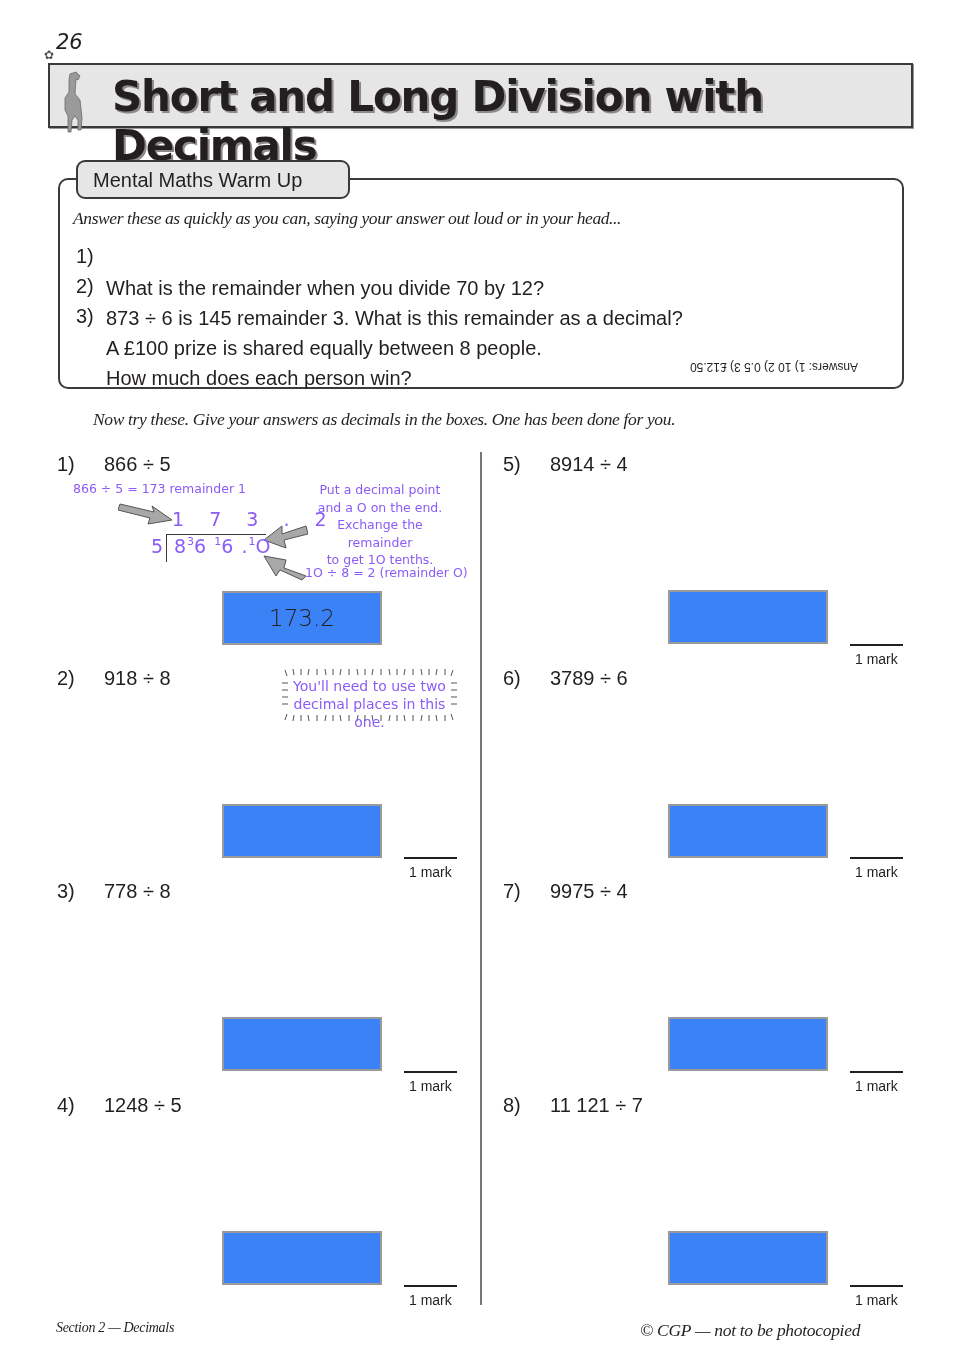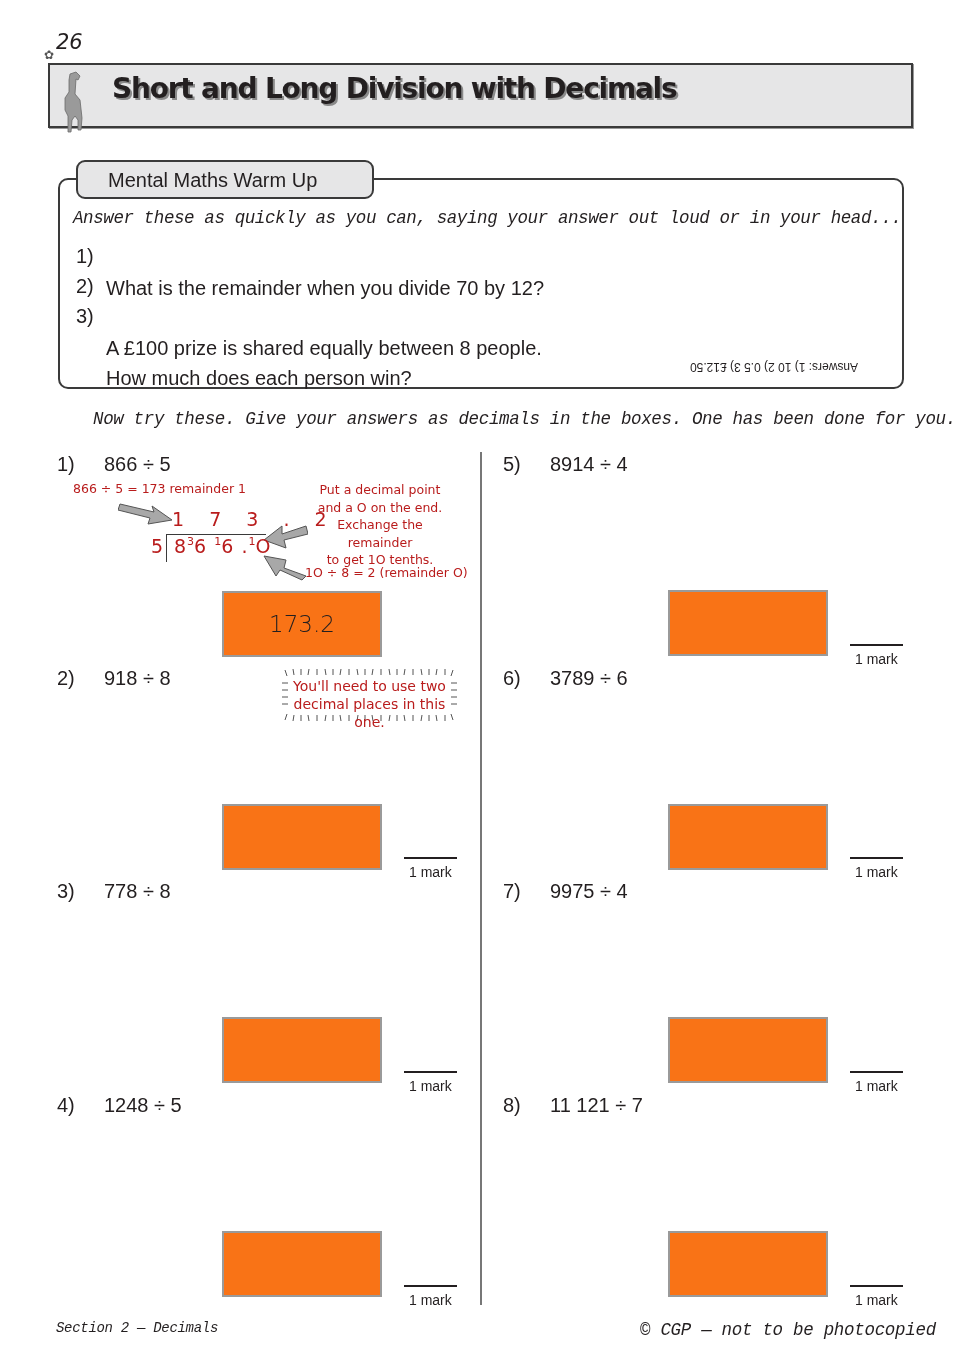--- a/index.html
+++ b/index.html
@@ -5,48 +5,48 @@
   * { box-sizing: border-box; margin: 0; padding: 0; }
   html, body { width: 961px; height: 1360px; background: #ffffff; overflow: hidden; }
   body { position: relative; font-family: "Liberation Sans", sans-serif; color: #231f20; }
 
   .abs { position: absolute; }
 
   
   .page-number { left: 56px; top: 30px; font-family: "DejaVu Sans", sans-serif; font-style: italic; font-size: 21px; color: #231f20; }
   .page-swirl { left: 44px; top: 48px; font-size: 12px; color: #555; }
   .title-bar { left: 48px; top: 63px; width: 865px; height: 65px; background: #e6e6e7; border: 2px solid #3a3a3a; box-shadow: 1px 1px 0 #999; }
-  .title-text { left: 112px; top: 72px; font-family: "DejaVu Sans", sans-serif; font-weight: bold; font-size: 28px; letter-spacing: -1.2px; color: #231f20; text-shadow: 2px 2px 0 #8a8a8a; }
+  .title-text { left: 112px; top: 72px; font-family: "DejaVu Sans", sans-serif; font-weight: bold; font-size: 42px; letter-spacing: -1.2px; color: #231f20; text-shadow: 2px 2px 0 #8a8a8a; }
   .mascot { left: 56px; top: 70px; width: 34px; height: 64px; }
 
   
   .warmup-box { left: 58px; top: 178px; width: 846px; height: 211px; border: 2px solid #3a3a3a; border-radius: 10px; background: #fff; }
-  .warmup-tab { left: 76px; top: 160px; width: 298px; height: 39px; background: #e6e6e7; border: 2px solid #3a3a3a; border-radius: 9px; font-size: 20px; padding-left: 30px; line-height: 36px; }
-  .italic-hand { font-family: Liberation Mono, monospace; font-style: italic; }
+  .warmup-tab { left: 76px; top: 160px; width: 274px; height: 39px; background: #e6e6e7; border: 2px solid #3a3a3a; border-radius: 9px; font-size: 20px; padding-left: 15px; line-height: 36px; }
+  .italic-hand { font-family: Liberation Serif, serif; font-style: italic; }
   .warmup-instr { left: 73px; top: 208px; font-size: 17.5px; letter-spacing: -0.4px; }
   .wq { font-size: 20px; line-height: 30px; }
   .wq-num { position: absolute; left: 0; }
   .wq-text { position: absolute; left: 30px; white-space: nowrap; margin-top: 32px; }
   .warmup-list { left: 76px; top: 241px; width: 800px; }
   .answers-upside { left: 690px; top: 360px; font-size: 12px; transform: rotate(180deg); transform-origin: center; white-space: nowrap; }
 
   .now-try { left: 55px; top: 409px; font-size: 17.5px; letter-spacing: -0.35px; margin-left: 38px; }
 
   
   .divider { left: 480px; top: 452px; width: 2px; height: 853px; background: #777; }
 
   
   .q-label { font-size: 20px; white-space: nowrap; }
   .q-label .num { display: inline-block; width: 47px; }
-  .answer-box { width: 160px; height: 66px; border: 2px solid #9a9a9a; background: #f97316; display: flex; align-items: center; justify-content: center; font-family: "DejaVu Sans", sans-serif; font-size: 23px; color: #231f20; font-weight: 300; }
+  .answer-box { width: 160px; height: 54px; border: 2px solid #9a9a9a; background: #3b82f6; display: flex; align-items: center; justify-content: center; font-family: "DejaVu Sans", sans-serif; font-size: 23px; color: #231f20; font-weight: 300; }
   .mark-line { width: 53px; height: 2px; background: #231f20; }
   .mark-label { font-size: 14px; white-space: nowrap; }
 
   
-  .hand { font-family: "DejaVu Sans", sans-serif; color: #b91c1c; }
+  .hand { font-family: "DejaVu Sans", sans-serif; color: #8b5cf6; }
   .ex-note1 { left: 73px; top: 481px; font-size: 12.5px; }
   .ex-note2 { left: 305px; top: 481px; width: 150px; text-align: center; font-size: 12.5px; line-height: 17.5px; }
   .ex-note3 { left: 305px; top: 565px; font-size: 12.5px; }
   .ex-quot { left: 172px; top: 508px; font-size: 19px; letter-spacing: 9.5px; }
   .ex-divisor { left: 151px; top: 535px; font-size: 19px; }
   .ex-bracket { left: 166px; top: 534px; width: 100px; height: 28px; border-left: 1.5px solid #3a3a3a; border-top: 1.5px solid #3a3a3a; }
   .ex-dividend { left: 174px; top: 535px; font-size: 19px; letter-spacing: 1px; }
   .ex-dividend sup { font-size: 11px; vertical-align: 8px; letter-spacing: 0; }
 
   .hint-box { left: 281px; top: 668px; width: 177px; height: 54px; }
@@ -70,20 +70,21 @@
 <div class="abs warmup-box"></div>
 <div class="abs warmup-tab">Mental Maths Warm Up</div>
 <div class="abs warmup-instr italic-hand">Answer these as quickly as you can, saying your answer out loud or in your head...</div>
 <div class="abs warmup-list">
   <div class="wq" style="position:relative;height:30px;">
     <span class="wq-num">1)</span>
     <span class="wq-text">What is the remainder when you divide 70 by 12?</span>
   </div>
   <div class="wq" style="position:relative;height:30px;">
     <span class="wq-num">2)</span>
+    <span class="wq-text">873 ÷ 6 is 145 remainder 3.  What is this remainder as a decimal?</span>
   </div>
   <div class="wq" style="position:relative;height:30px;">
     <span class="wq-num">3)</span>
     <span class="wq-text">A £100 prize is shared equally between 8 people.</span>
   </div>
   <div class="wq" style="position:relative;height:30px;">
     <span class="wq-text">How much does each person win?</span>
   </div>
 </div>
 <div class="abs answers-upside">Answers:  1) 10  2) 0.5  3) £12.50</div>

